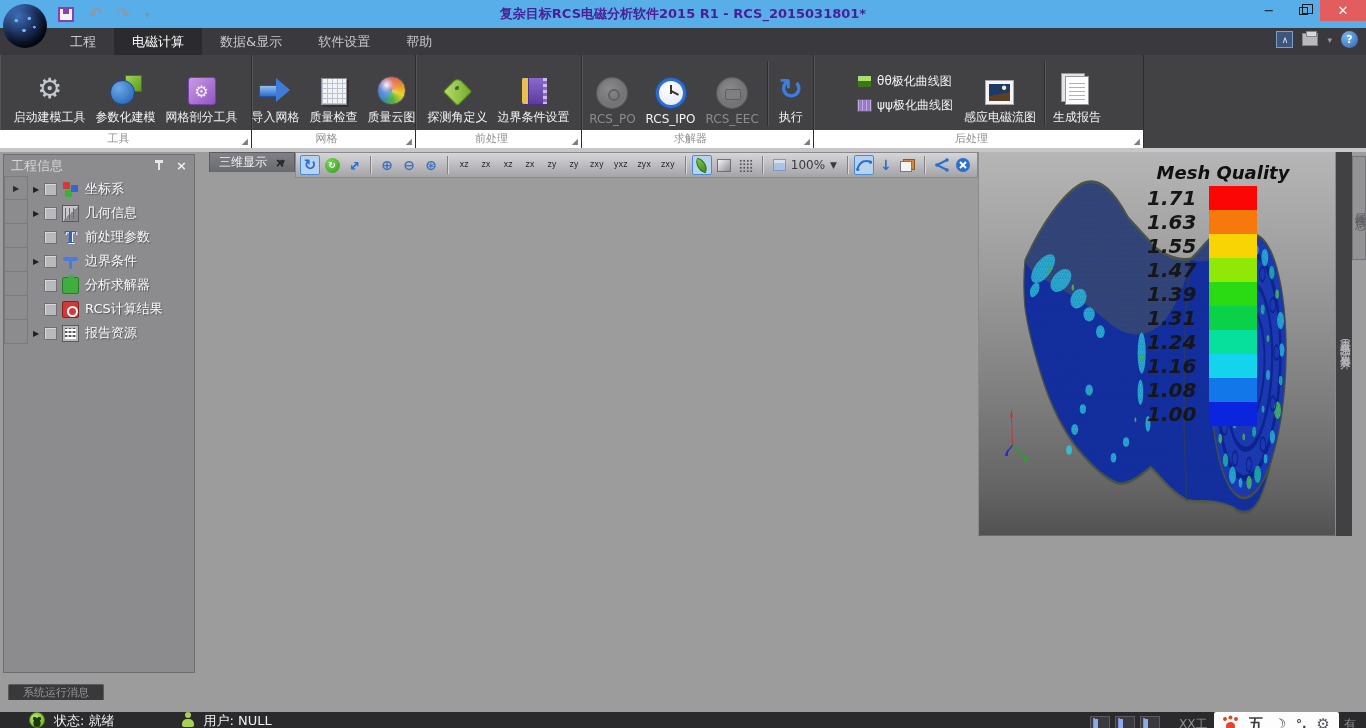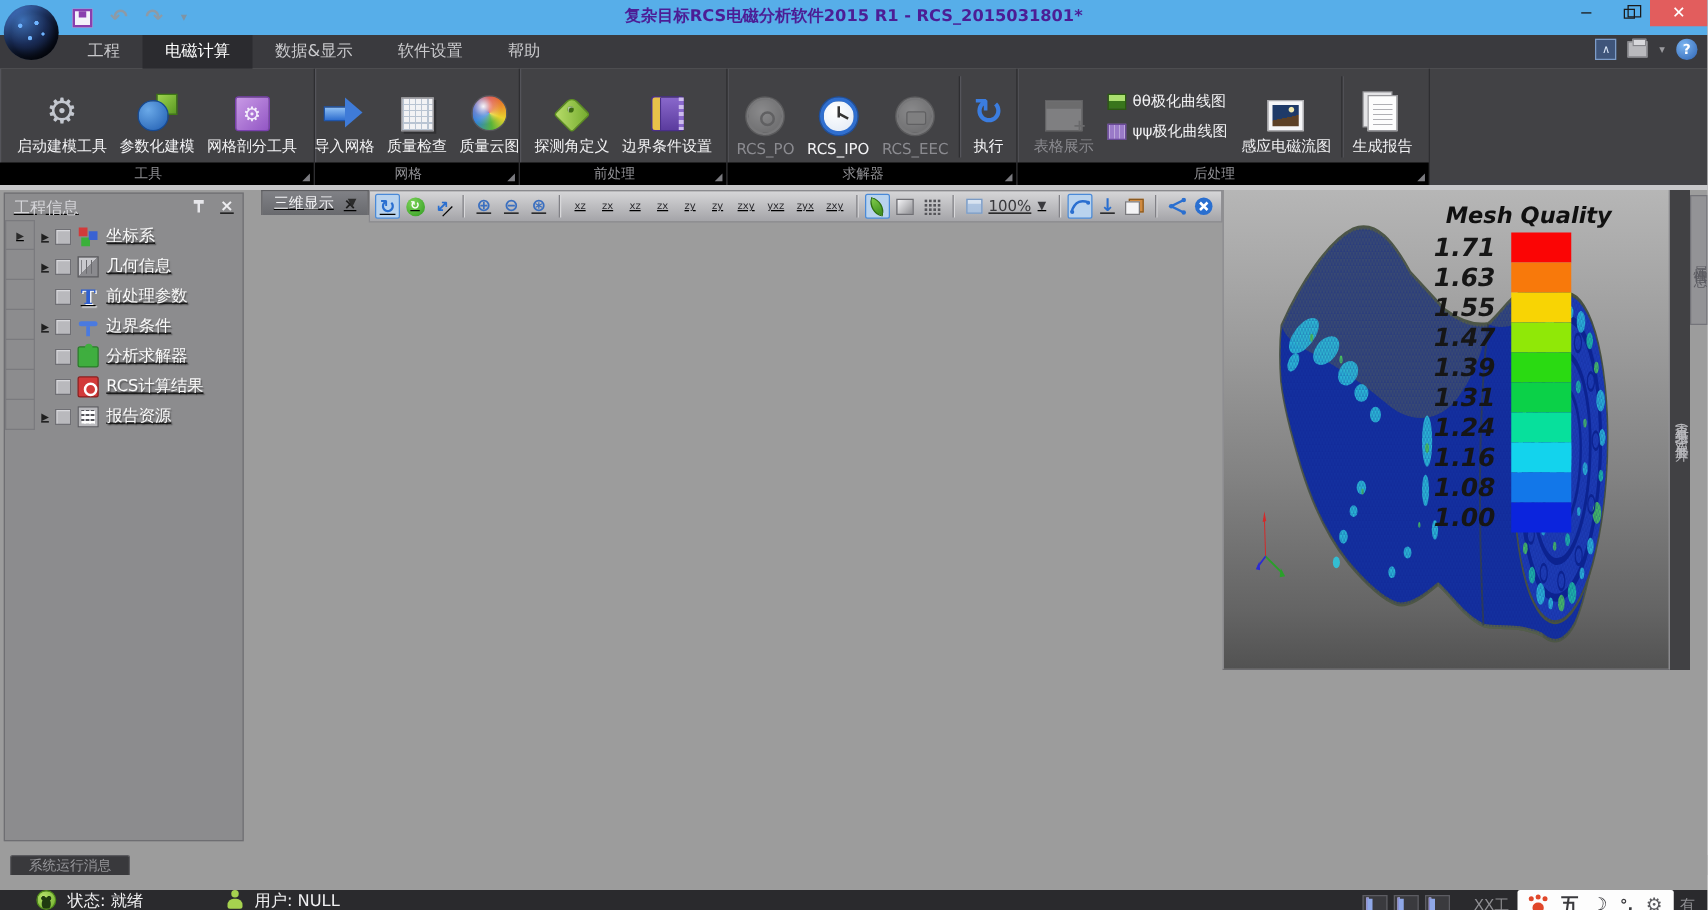--- a/index.html
+++ b/index.html
@@ -50,21 +50,21 @@
   .rgroup { height:93px; display:flex; flex-direction:column; border-right:1px solid #2e2e31; box-shadow:1px 0 0 #54545a inset; flex:0 0 auto; }
   .rbtns { flex:1; display:flex; align-items:stretch; justify-content:center; padding:2px 1px 0 1px; }
   .rbtn { display:flex; flex-direction:column; align-items:center; justify-content:flex-end;
     padding:2px 5px 4px 5px; cursor:default; }
   .rbtn .rlabel { margin-top:4px; font-size:12px; color:#f2f2f4; white-space:nowrap; }
   .rbtn.disabled .rlabel { color:#8b8b90; }
   .rbtn.disabled .icon { opacity:.45; filter:grayscale(1); }
   .rdiv { width:1px; background:#2e2e31; box-shadow:1px 0 0 #55555b; margin:4px 3px; }
   .rsmallcol { display:flex; flex-direction:column; justify-content:center; gap:7px; padding:0 6px; }
   .rsmall { display:flex; align-items:center; gap:5px; font-size:12px; color:#f2f2f4; white-space:nowrap; cursor:default; }
-  .rband { height:18px; background:#000000; position:relative; }
+  .rband { height:18px; background:#ffffff; position:relative; }
   .rband .btext { position:absolute; left:0; right:14px; top:0; height:18px; line-height:17px;
     text-align:center; color:#909094; font-size:11px; }
   .rband .bcorner { position:absolute; right:3px; bottom:2px; color:#7b7b80; font-size:8px; line-height:1; }
   .ribbonsep { position:absolute; left:0; top:148px; width:100%; height:4px; background:#c7c7c9; }
 
   
   .icon { display:block; position:relative; }
   .i-gear-icon { width:30px; height:32px; font-size:28px; line-height:32px; color:#c3c7cf; text-align:center; }
   .i-gear-icon::before { content:"\2699"; }
   .i-shapes-icon { width:32px; height:30px; }
@@ -116,21 +116,21 @@
       repeating-linear-gradient(90deg,rgba(255,255,255,.35) 0 1px,transparent 1px 4px),#9a7ac8; border:1px solid #6a4a98; }
   .i-photo-icon { width:29px; height:25px; background:#f6f6f8; border:1px solid #aaaaae; padding:3px; }
   .i-photo-icon::before { content:""; display:block; width:100%; height:100%;
     background:radial-gradient(circle at 72% 22%, #f0e7ad 1.8px, transparent 2.6px),
                linear-gradient(168deg, #1f3a68 58%, #5c4026 58%); }
   .i-report-icon { width:24px; height:29px; background:
       repeating-linear-gradient(0deg,#b0b0b4 0 1px,transparent 1px 4px) content-box, #fdfdfd;
     padding:4px 3px; border:1px solid #97979b; box-shadow:-4px -3px 0 -1px #e4e4e6, -4px -3px 0 0 #97979b; }
 
   
-  .content { position:absolute; left:0; top:152px; width:100%; height:384px; display:flex;text-decoration:underline; }
+  .content { position:absolute; left:0; top:152px; width:100%; height:384px; display:flex; }
 
   
   .leftpanel { width:198px; height:100%; background:#9c9c9c; padding:2px 3px 0 3px; }
   .lp-inner { width:100%; height:519px; background:#8c8c8e; border:1px solid #6e6e72; }
   .lp-header { height:21px; display:flex; align-items:center; padding:0 7px; color:#d6d6da; font-size:13px; }
   .lp-header .sp { flex:1; }
   .pinicon { width:10px; height:12px; position:relative; margin-right:12px; }
   .pinicon::before { content:""; position:absolute; left:4px; top:1px; width:2px; height:9px; background:#e6e6ea; }
   .pinicon::after { content:""; position:absolute; left:1px; top:0; width:8px; height:3px; background:#e6e6ea; }
   .lp-close { color:#ededf0; font-size:13px; font-weight:bold; }
@@ -296,21 +296,21 @@
           <div class="rbtn">
             <span class="icon i-mesh-tool-icon"></span>
             <div class="rlabel">网格剖分工具</div>
           </div>
         </div>
         <div class="rband">
           <span class="btext">工具</span>
           <span class="bcorner">◢</span>
         </div>
       </div>
-      <div class="rgroup" style="width: 164px;">
+      <div class="rgroup" style="width: 164px; font-family: Liberation Serif, serif;">
         <div class="rbtns">
           <div class="rbtn">
             <span class="icon i-import-arrow-icon"></span>
             <div class="rlabel">导入网格</div>
           </div>
           <div class="rbtn">
             <span class="icon i-grid-sheet-icon"></span>
             <div class="rlabel">质量检查</div>
           </div>
           <div class="rbtn">
@@ -359,24 +359,20 @@
             <div class="rlabel">执行</div>
           </div>
         </div>
         <div class="rband">
           <span class="btext">求解器</span>
           <span class="bcorner">◢</span>
         </div>
       </div>
       <div class="rgroup" style="width: 330px;">
         <div class="rbtns">
-          <div class="rbtn disabled">
-            <span class="icon i-table-icon"></span>
-            <div class="rlabel">表格展示</div>
-          </div>
           <div class="rsmallcol">
             <div class="rsmall">
               <span class="icon i-green-chart-icon"></span>
               <span>θθ极化曲线图</span>
             </div>
             <div class="rsmall">
               <span class="icon i-purple-chart-icon"></span>
               <span>ψψ极化曲线图</span>
             </div>
           </div>

